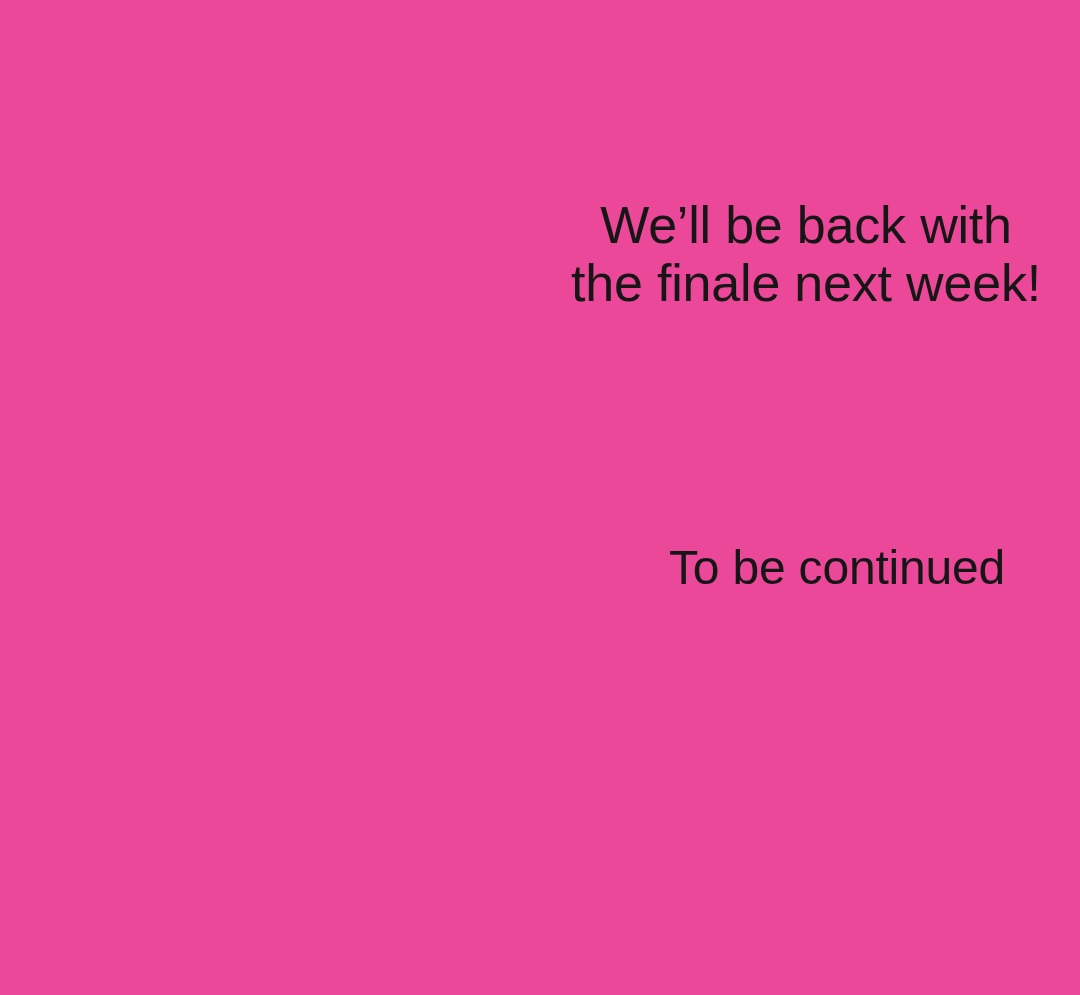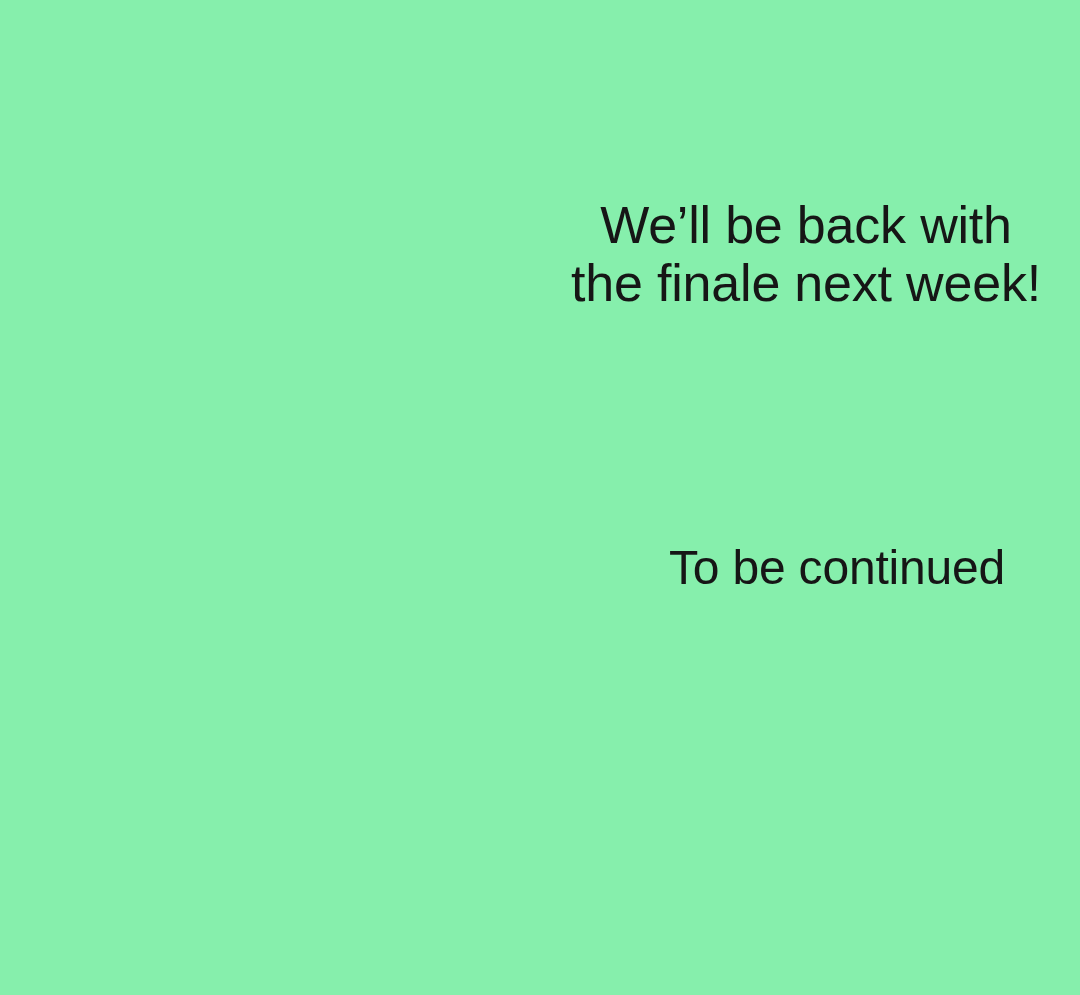--- a/index.html
+++ b/index.html
@@ -13,21 +13,21 @@
     height: 995px;
     background: #ffffff;
     font-family: "Liberation Sans", "DejaVu Sans", sans-serif;
     overflow: hidden;
   }
 
   .panel {
     position: relative;
     width: 1080px;
     height: 995px;
-    background: #86efac;
+    background: #ec4899;
   }
 
   
   .announcement {
     position: absolute;
     left: 506px;
     top: 196px;
     width: 600px;
     text-align: center;
     color: #161616;

